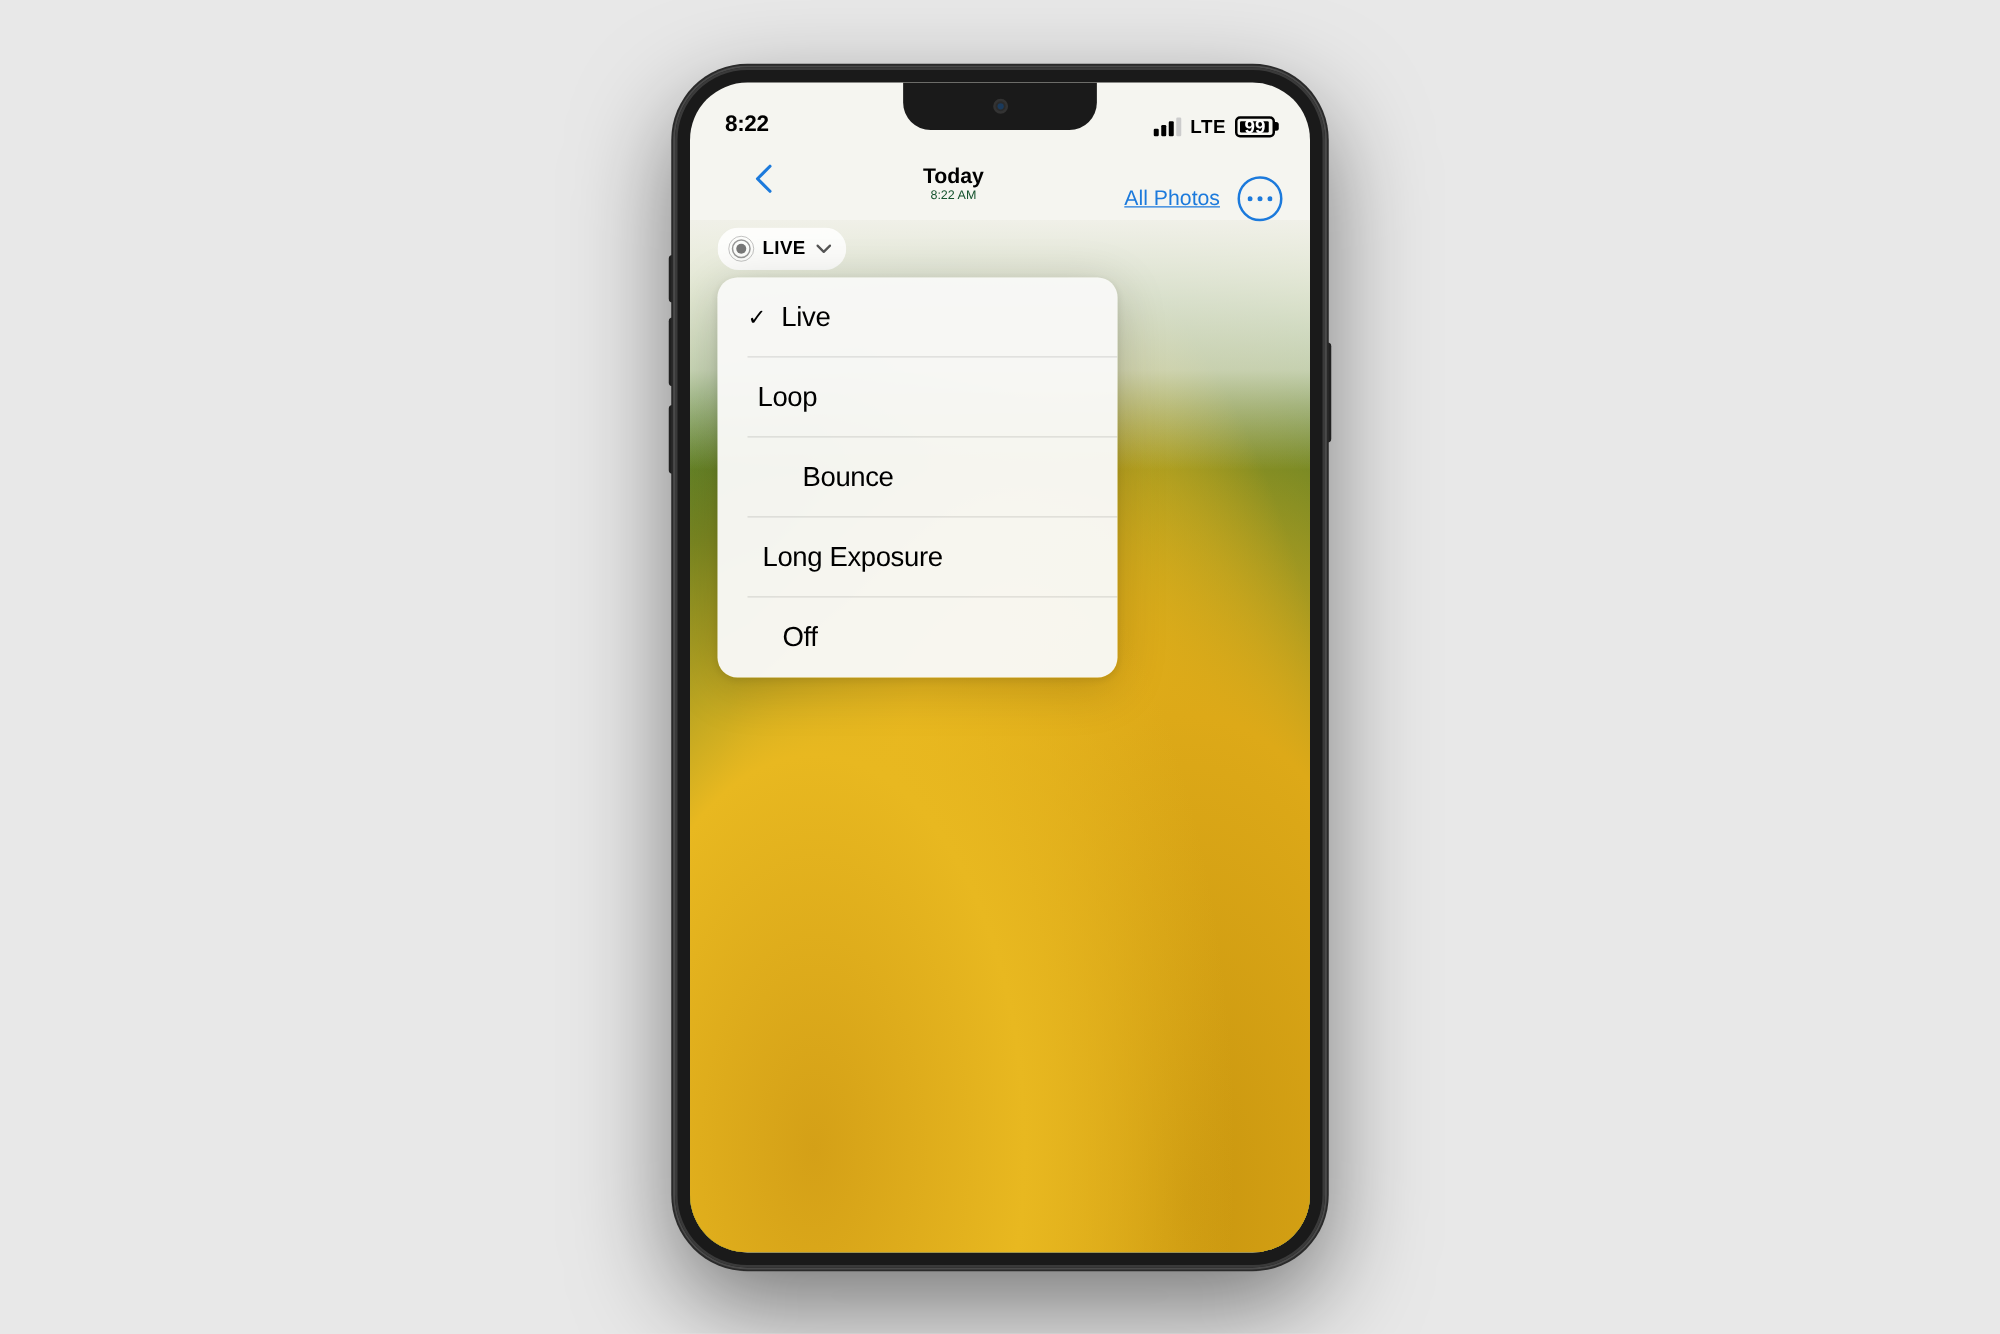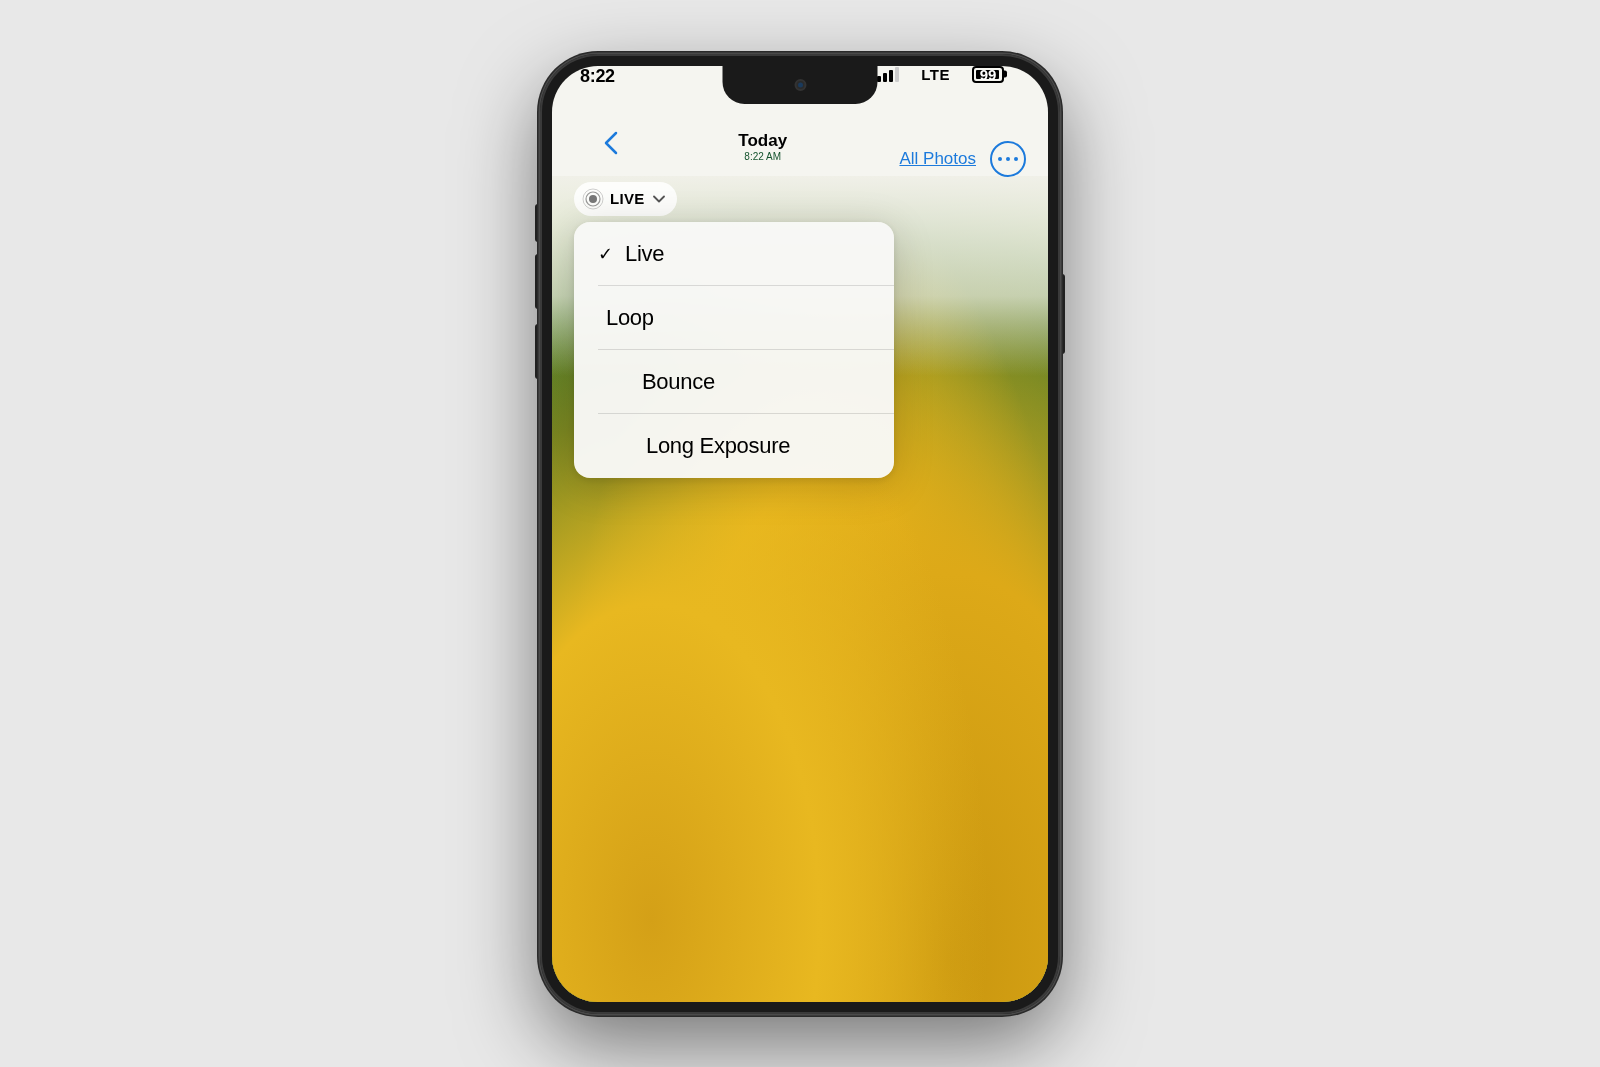--- a/index.html
+++ b/index.html
@@ -114,38 +114,38 @@
       width: 5px;
       height: 5px;
       background: #1a3a5c;
       border-radius: 50%;
     }
 
     
     .status-bar {
       position: absolute;
       top: 0;
-      left: 0; right: 16px;
+      left: 0; right: 0;
       height: 52px;
       display: flex;
-      align-items: flex-start;
+      align-items: flex-end;
       justify-content: space-between;
       padding: 0 28px 8px;
       z-index: 50;
     }
     .status-time {
       font-size: 18px;
       font-weight: 600;
       color: #000;
       letter-spacing: -0.3px;
     }
     .status-right {
       display: flex;
       align-items: center;
-      gap: 22px;
+      gap: 7px;
     }
     .signal-bars {
       display: flex;
       align-items: flex-end;
       gap: 2px;
     }
     .signal-bar {
       background: #000;
       border-radius: 1px;
     }
@@ -455,21 +455,24 @@
         </div>
 
         <div class="dropdown-item" style="padding-left: 32px;">
           <span class="item-text">Loop</span>
         </div>
 
         <div class="dropdown-item" style="padding-left: 68px; align-items: center;">
           <span class="item-text">Bounce</span>
         </div>
 
-        <div class="dropdown-item" style="padding-left: 72px;">
+        <div class="dropdown-item" style="padding-left: 36px;">
           <span class="item-text">Long Exposure</span>
         </div>
 
+        <div class="dropdown-item" style="padding-left: 52px;">
+          <span class="item-text">Off</span>
+        </div>
       </div>
 
     </div>
   </div>
 </div>
 
 </body></html>

